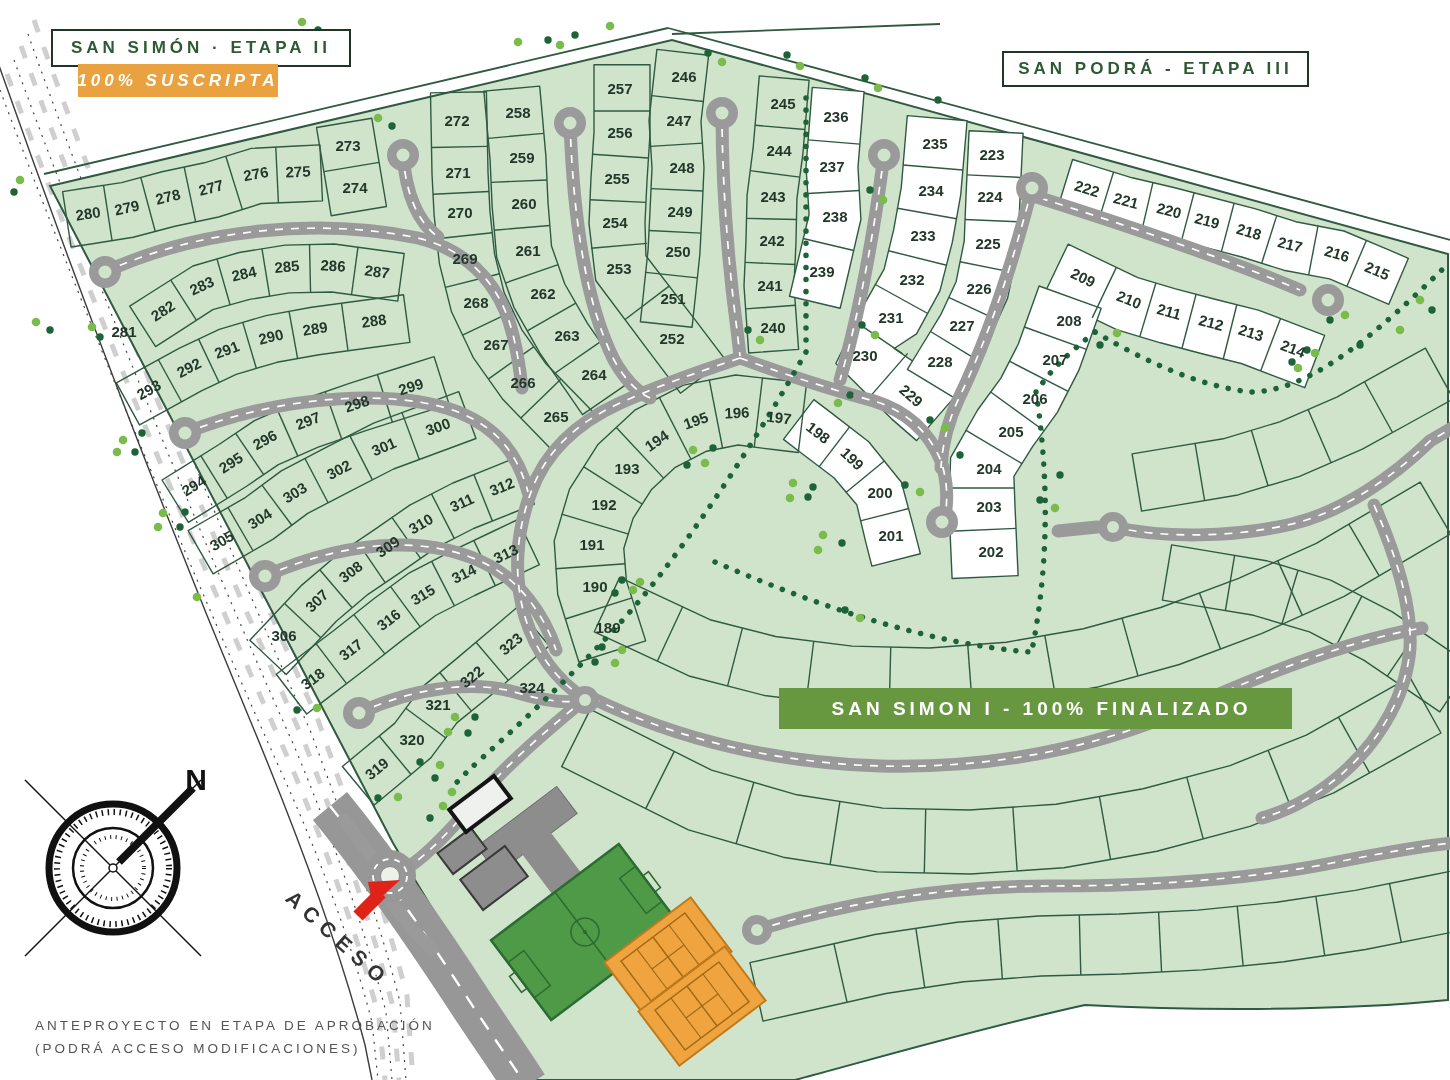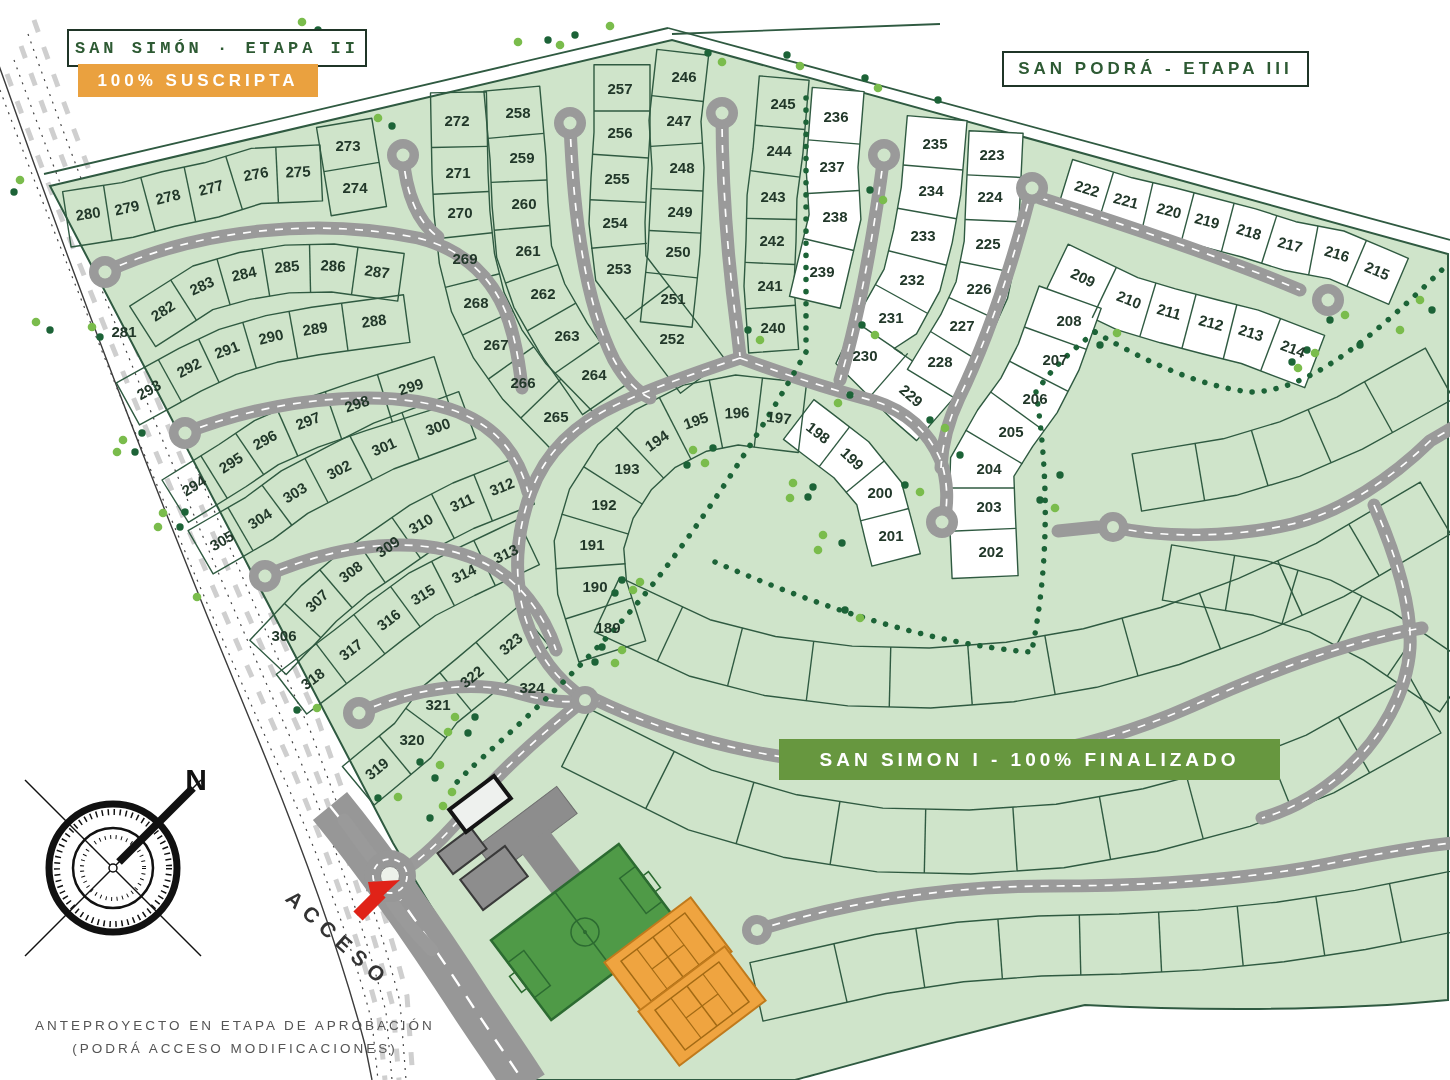--- a/index.html
+++ b/index.html
@@ -18,21 +18,21 @@
   .gd{stroke:#cfcfcf;stroke-width:5;fill:none;stroke-dasharray:13 16}
   .overlay{position:absolute;display:flex;align-items:center;justify-content:center;
     font-weight:700;white-space:nowrap;}
   .boxtitle{background:#fff;border:2px solid #1f3527;color:#2d5a33;font-size:17px;
     letter-spacing:4px;}
   .orange{background:#eaa13f;color:#fff;font-size:17px;letter-spacing:4px;}
   .banner{background:#67973f;color:#fff;font-size:19px;letter-spacing:4px;}
   .acceso{color:#333;font-size:21px;letter-spacing:7px;transform:rotate(42deg);
     transform-origin:left top;}
   .disclaimer{position:absolute;left:35px;top:1014px;color:#555;font-size:13.5px;
-    letter-spacing:3px;line-height:23px;font-weight:400;text-align:center;}
+    letter-spacing:3px;line-height:23px;font-weight:400;}
 </style>
 </head>
 <body>
 
 <div id="stage">
 <svg id="map-svg" width="1450" height="1080" viewBox="0 0 1450 1080">
 
   <g>
     <path class="bdark" d="M -10,40 C 60,240 150,480 250,720 C 300,840 340,950 365,1045 L 372,1080"></path>
     <path class="dotl" d="M 0,90 C 75,290 175,535 278,765 C 318,852 350,938 372,1022 L 378,1080"></path>
@@ -617,30 +617,30 @@
         <text x="313" y="679" text-anchor="middle" dy="5" transform="rotate(-37.3 313 679)" fill="#22382a" font-size="15" font-weight="700" font-family="&quot;Liberation Sans&quot;, sans-serif">318</text>
         <text x="377" y="769" text-anchor="middle" dy="5" transform="rotate(-39.6 377 769)" fill="#22382a" font-size="15" font-weight="700" font-family="&quot;Liberation Sans&quot;, sans-serif">319</text>
         <text x="412" y="740" text-anchor="middle" dy="5" transform="rotate(0.0 412 740)" fill="#22382a" font-size="15" font-weight="700" font-family="&quot;Liberation Sans&quot;, sans-serif">320</text>
         <text x="438" y="705" text-anchor="middle" dy="5" transform="rotate(0.0 438 705)" fill="#22382a" font-size="15" font-weight="700" font-family="&quot;Liberation Sans&quot;, sans-serif">321</text>
         <text x="472" y="677" text-anchor="middle" dy="5" transform="rotate(-39.9 472 677)" fill="#22382a" font-size="15" font-weight="700" font-family="&quot;Liberation Sans&quot;, sans-serif">322</text>
         <text x="511" y="644" text-anchor="middle" dy="5" transform="rotate(-40.2 511 644)" fill="#22382a" font-size="15" font-weight="700" font-family="&quot;Liberation Sans&quot;, sans-serif">323</text>
         <text x="532" y="688" text-anchor="middle" dy="5" transform="rotate(0.0 532 688)" fill="#22382a" font-size="15" font-weight="700" font-family="&quot;Liberation Sans&quot;, sans-serif">324</text>
       </g>
 </svg>
 
-<div class="overlay boxtitle" style="left:67px;top:29px;width:296px;height:34px;font-family:Liberation Mono, monospace;">
+<div class="overlay boxtitle" style="left:51px;top:29px;width:296px;height:34px;">
   <span>SAN SIMÓN · ETAPA II</span>
 </div>
-<div class="overlay orange" style="left:78px;top:64px;width:240px;height:33px;">
+<div class="overlay orange" style="left:78px;top:64px;width:200px;height:33px;font-style:italic;">
   <span>100% SUSCRIPTA</span>
 </div>
 <div class="overlay boxtitle" style="left:1002px;top:51px;width:303px;height:32px;">
   <span>SAN PODRÁ - ETAPA III</span>
 </div>
-<div class="overlay banner" style="left:779px;top:739px;width:501px;height:41px;">
+<div class="overlay banner" style="left:779px;top:688px;width:501px;height:41px;padding-left:12px;">
   <span>SAN SIMON I -  100% FINALIZADO</span>
 </div>
 <div class="overlay acceso" style="left:297px;top:886px;">
   <span>ACCESO</span>
 </div>
 <div class="disclaimer">
   <div>ANTEPROYECTO EN ETAPA DE APROBACIÓN</div>
   <div>(PODRÁ ACCESO MODIFICACIONES)</div>
 </div>
 </div>

